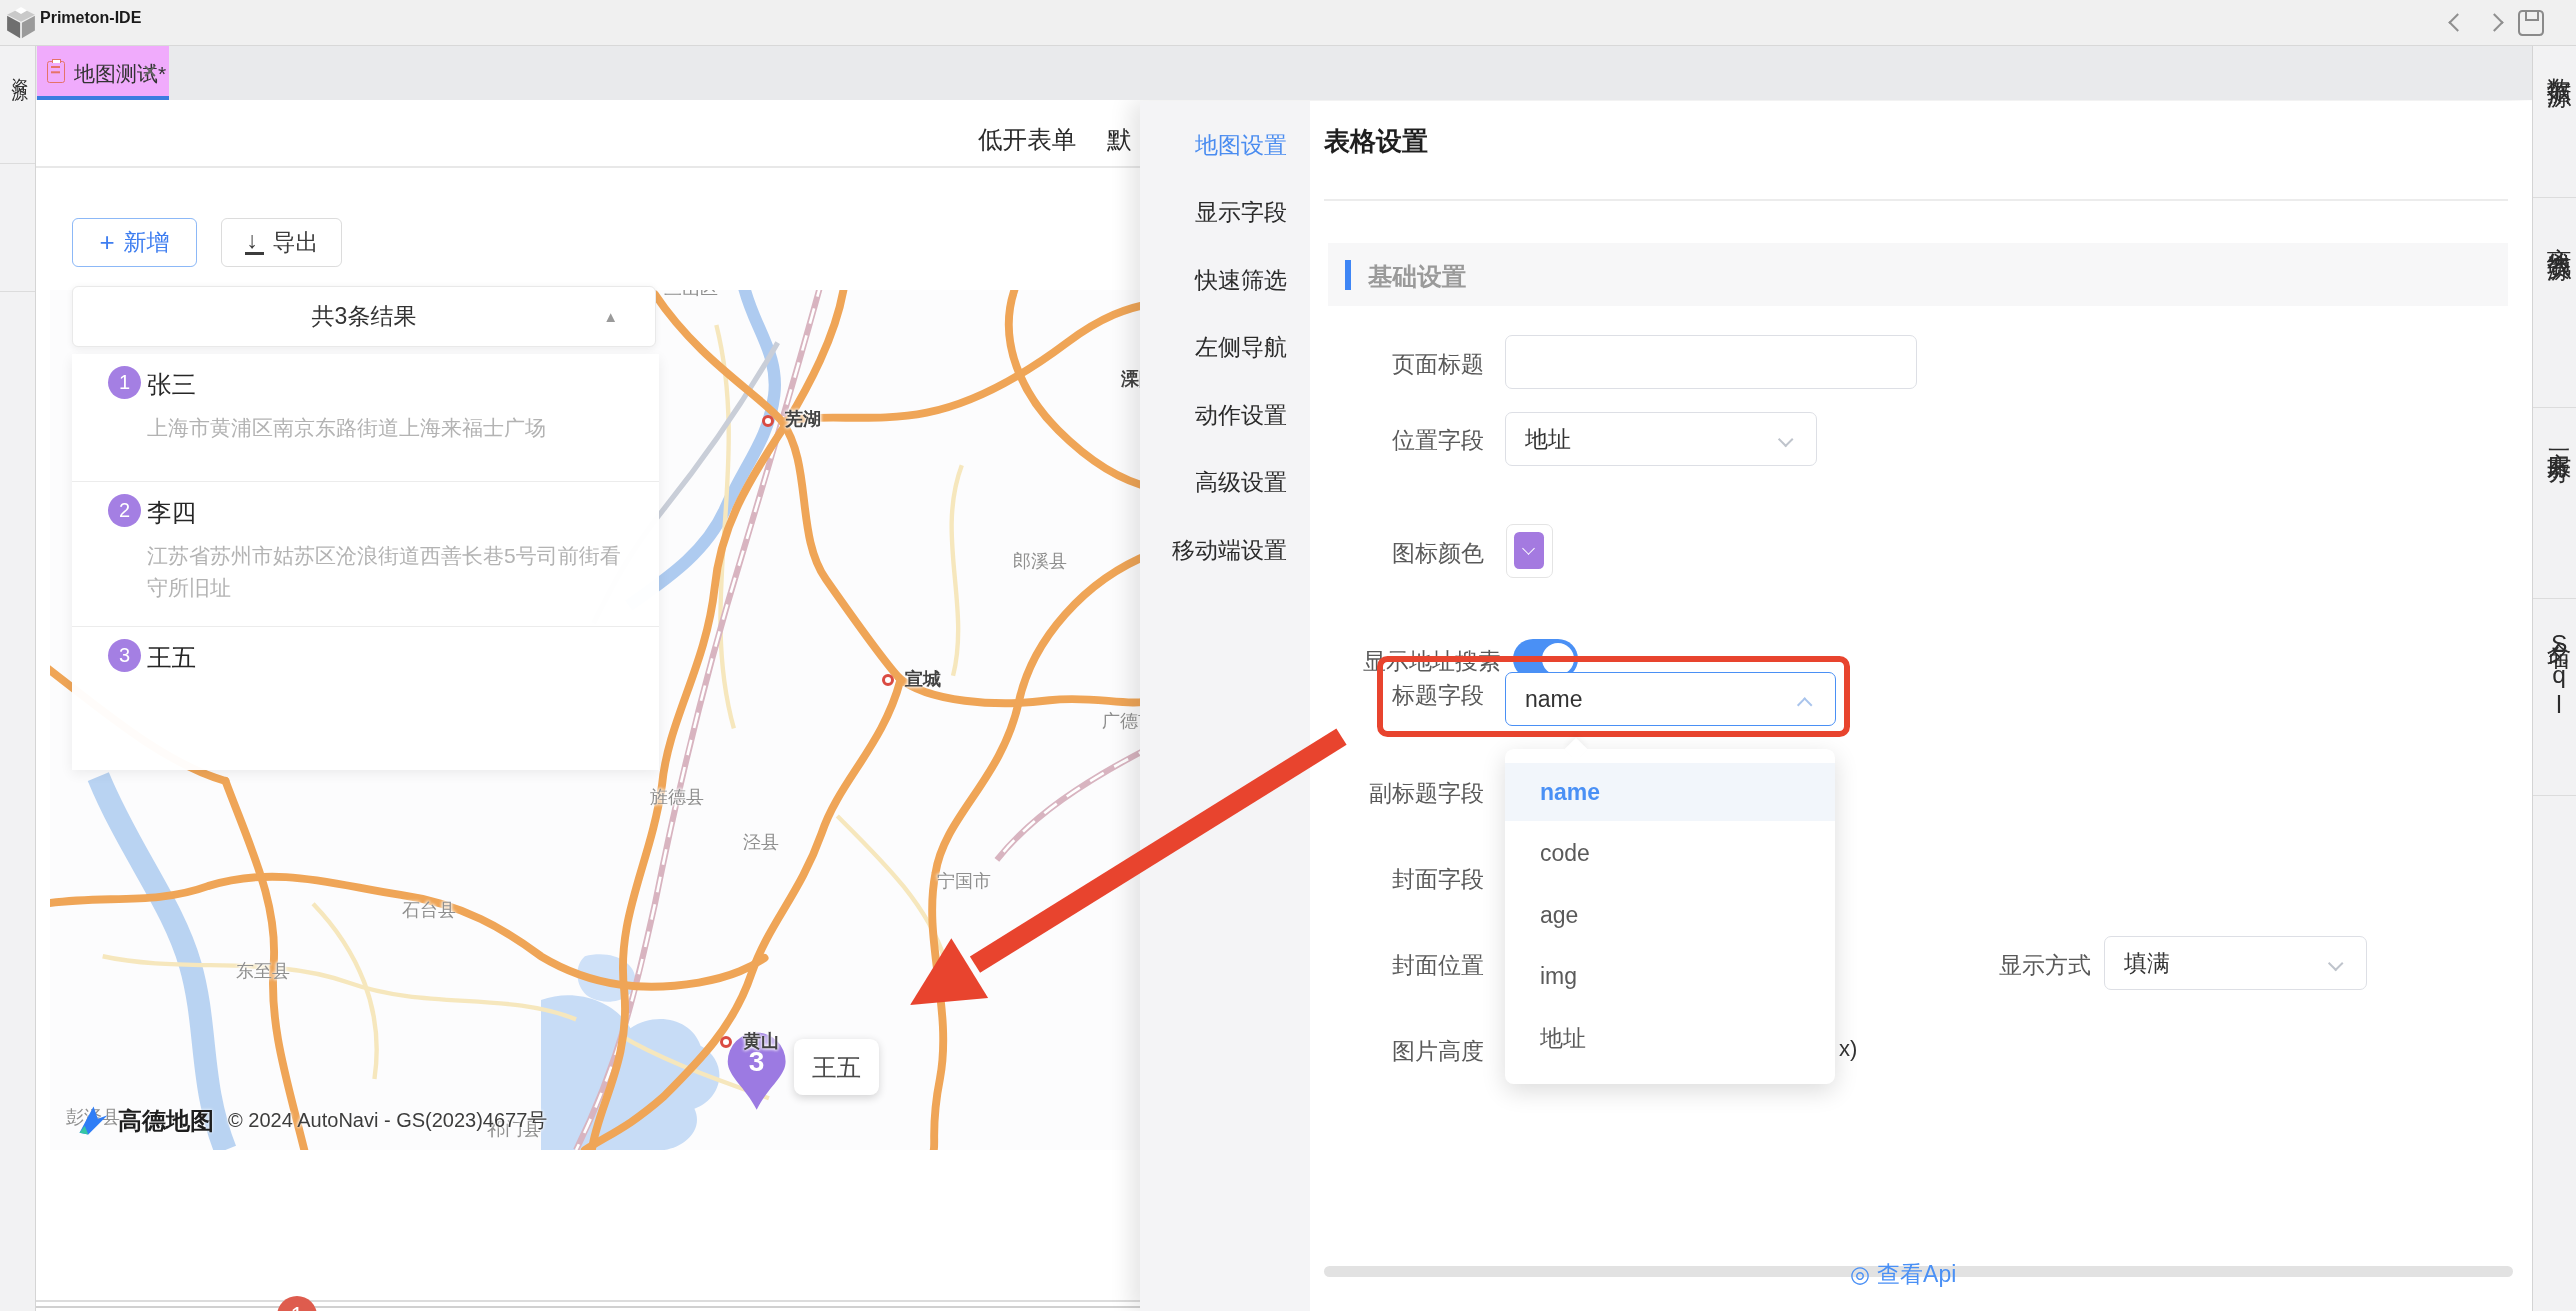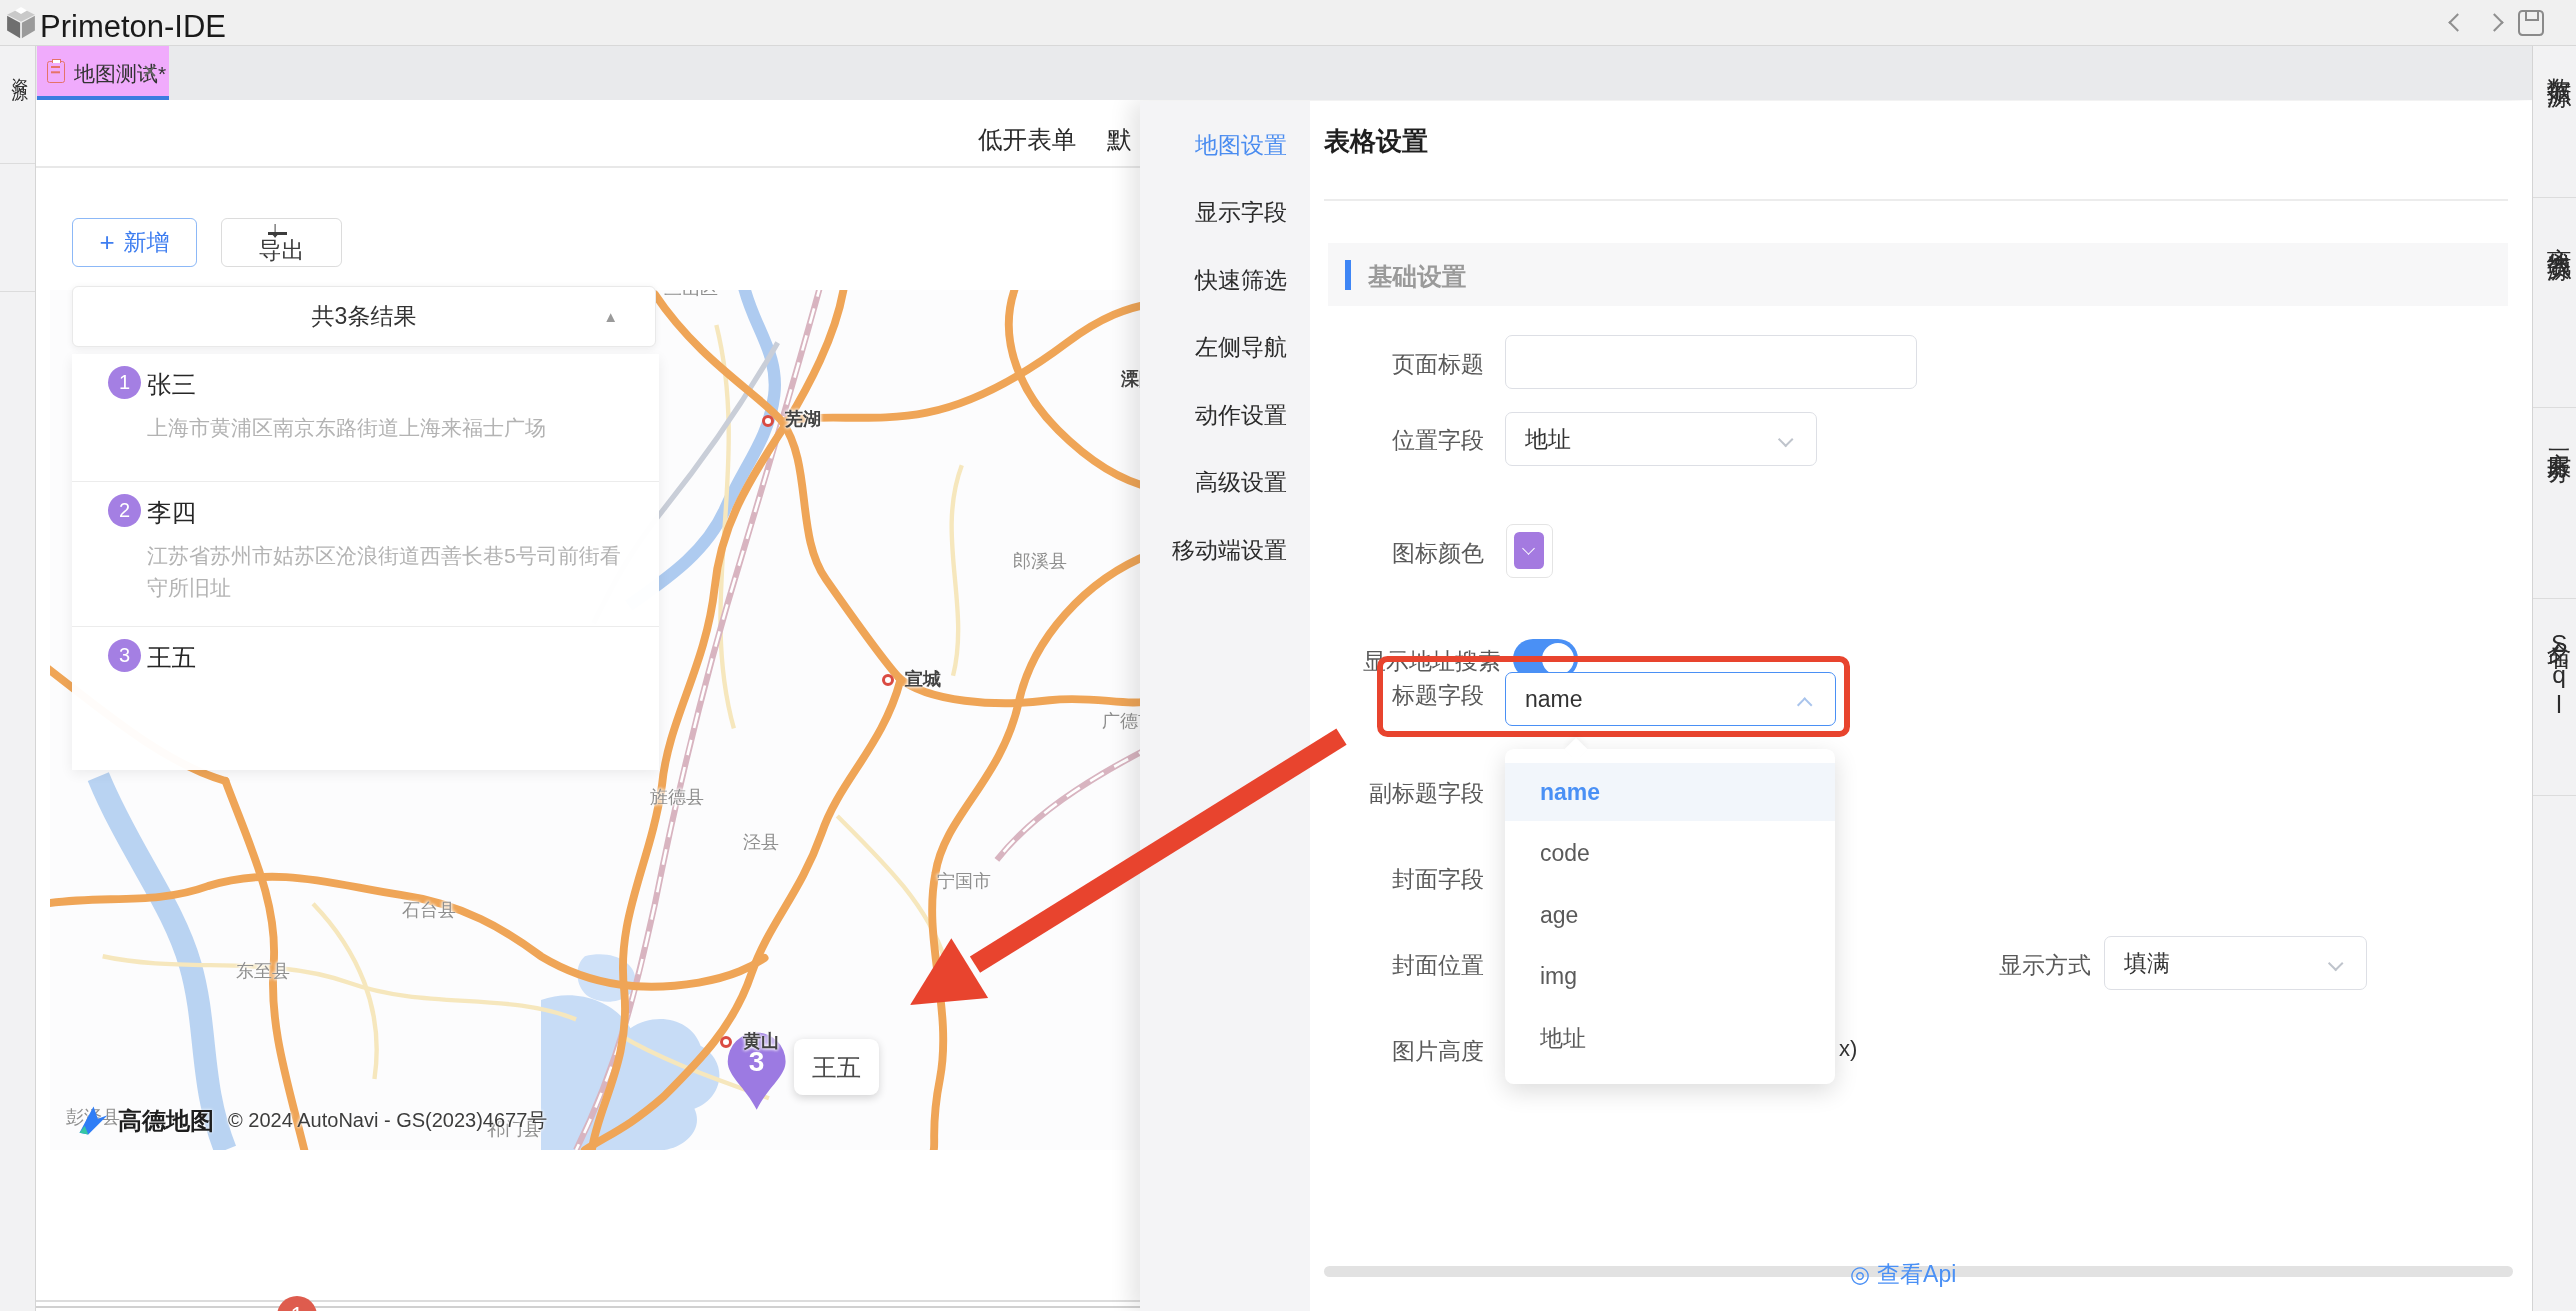--- a/index.html
+++ b/index.html
@@ -2,21 +2,21 @@
 <html style="font-size:14px"><head>
 <meta charset="utf-8">
 <style>
   * { margin:0; padding:0; box-sizing:border-box; }
   html,body { width:2576px; height:1312px; overflow:hidden; }
   body { font-family:"Liberation Sans","DejaVu Sans",sans-serif; background:#fff; position:relative; color:#333; }
   .abs { position:absolute; }
 
   
   #topbar { position:absolute; left:0; top:0; width:2576px; height:46px; background:#f0f0f0; border-bottom:0.9px solid #d8d8d8; z-index:50; }
-  #app-title { position:absolute; left:40px; top:8.8px; font-size:31px; font-weight:normal; color:#1a1a1a; }
+  #app-title { position:absolute; left:40px; top:8.8px; font-size:16px; font-weight:bold; color:#1a1a1a; }
   .chev { position:absolute; top:16px; width:13px; height:13px; border-left:2.6px solid #8f8f8f; border-bottom:2.6px solid #8f8f8f; }
   .chev.left  { left:2451px; transform:rotate(45deg); }
   .chev.right { left:2488px; transform:rotate(225deg); }
   .saveicon { position:absolute; left:2518px; top:9.6px; width:26px; height:26px; border:2.6px solid #8a8a8a; border-radius:4.4px; }
   .saveicon::before { content:""; position:absolute; left:5.3px; top:-1.8px; width:9.6px; height:8.8px; border:2.6px solid #8a8a8a; border-top:none; }
 
   
   #left-rail { position:absolute; left:0; top:46px; width:36px; height:1265px; background:#f2f2f3; border-right:0.9px solid #d5d5d5; z-index:45; }
   #left-rail .vlabel { position:absolute; left:8px; top:17.5px; font-size:16.7px; color:#2d2d2d; writing-mode:vertical-rl; text-orientation:upright; letter-spacing:8px; }
   .rail-div { position:absolute; left:0; width:100%; height:0.9px; background:#dcdcdc; }
@@ -43,21 +43,21 @@
   .mapdot { position:absolute; width:12.3px; height:12.3px; border-radius:50%; background:#fff; border:3.5px solid #da4b42; z-index:3; }
   #marker-label { position:absolute; left:744px; top:749px; width:85px; height:56px; background:#fff; border-radius:8.8px; box-shadow:0 2.6px 8.8px rgba(0,0,0,.16); z-index:6;
                   display:flex; align-items:center; justify-content:center; font-size:24.6px; color:#4a4a4a; }
   #attribution { position:absolute; left:26px; top:811px; height:39px; display:flex; align-items:center; z-index:4; }
   #attr-brand { font-size:24px; font-weight:bold; color:#1e1e1e; margin-left:7px; text-shadow:0 0 3.5px #fff; }
   #attr-copy { font-size:20px; color:#3c3c3c; margin-left:14px; text-shadow:0 0 3.5px #fff,0 0 3.5px #fff; }
 
   
   .btn { position:absolute; top:117px; height:49px; background:#fff; border-radius:6.1px; font-size:23px; display:flex; align-items:center; justify-content:center; z-index:8; }
   #btn-add { left:36px; width:125px; border:1.8px solid #8cb8f7; color:#3f7ef0; }
-  #btn-export { left:185px; width:121px; border:1.8px solid #dcdcdc; color:#3c3c3c;flex-direction:column; }
+  #btn-export { left:185px; width:121px; border:1.8px solid #dcdcdc; color:#3c3c3c; }
   .plus-glyph { font-size:26px; margin-right:8.8px; font-weight:400; }
   .dl-glyph { position:relative; margin-right:8.8px; width:19px; height:24.6px; }
   .dl-glyph::before { content:"↓"; position:absolute; left:1.8px; top:-3.5px; font-size:23px; color:#3c3c3c; }
   .dl-glyph::after { content:""; position:absolute; left:0; bottom:0; width:19px; height:2.6px; background:#3c3c3c; }
   #list-header { position:absolute; left:36px; top:185px; width:584px; height:61px; background:#fff; border:0.9px solid #e9e9e9; border-radius:6.1px;
                  box-shadow:0 1.8px 7px rgba(0,0,0,.06); z-index:8; display:flex; align-items:center; justify-content:center; font-size:23px; color:#333; }
   #list-header .tri { position:absolute; right:37px; top:21px; font-size:15px; color:#9a9a9a; }
   #list-panel { position:absolute; left:36px; top:253px; width:587px; height:416px; background:rgba(255,255,255,.97); box-shadow:0 3.5px 12.3px rgba(0,0,0,.07); z-index:7; }
   .list-item { position:absolute; left:0; width:100%; border-bottom:0.9px solid #ececec; }
   .num-circle { position:absolute; left:36px; top:12.3px; width:33px; height:33px; border-radius:50%; background:#a47fe3; color:#fff; font-size:20px;

